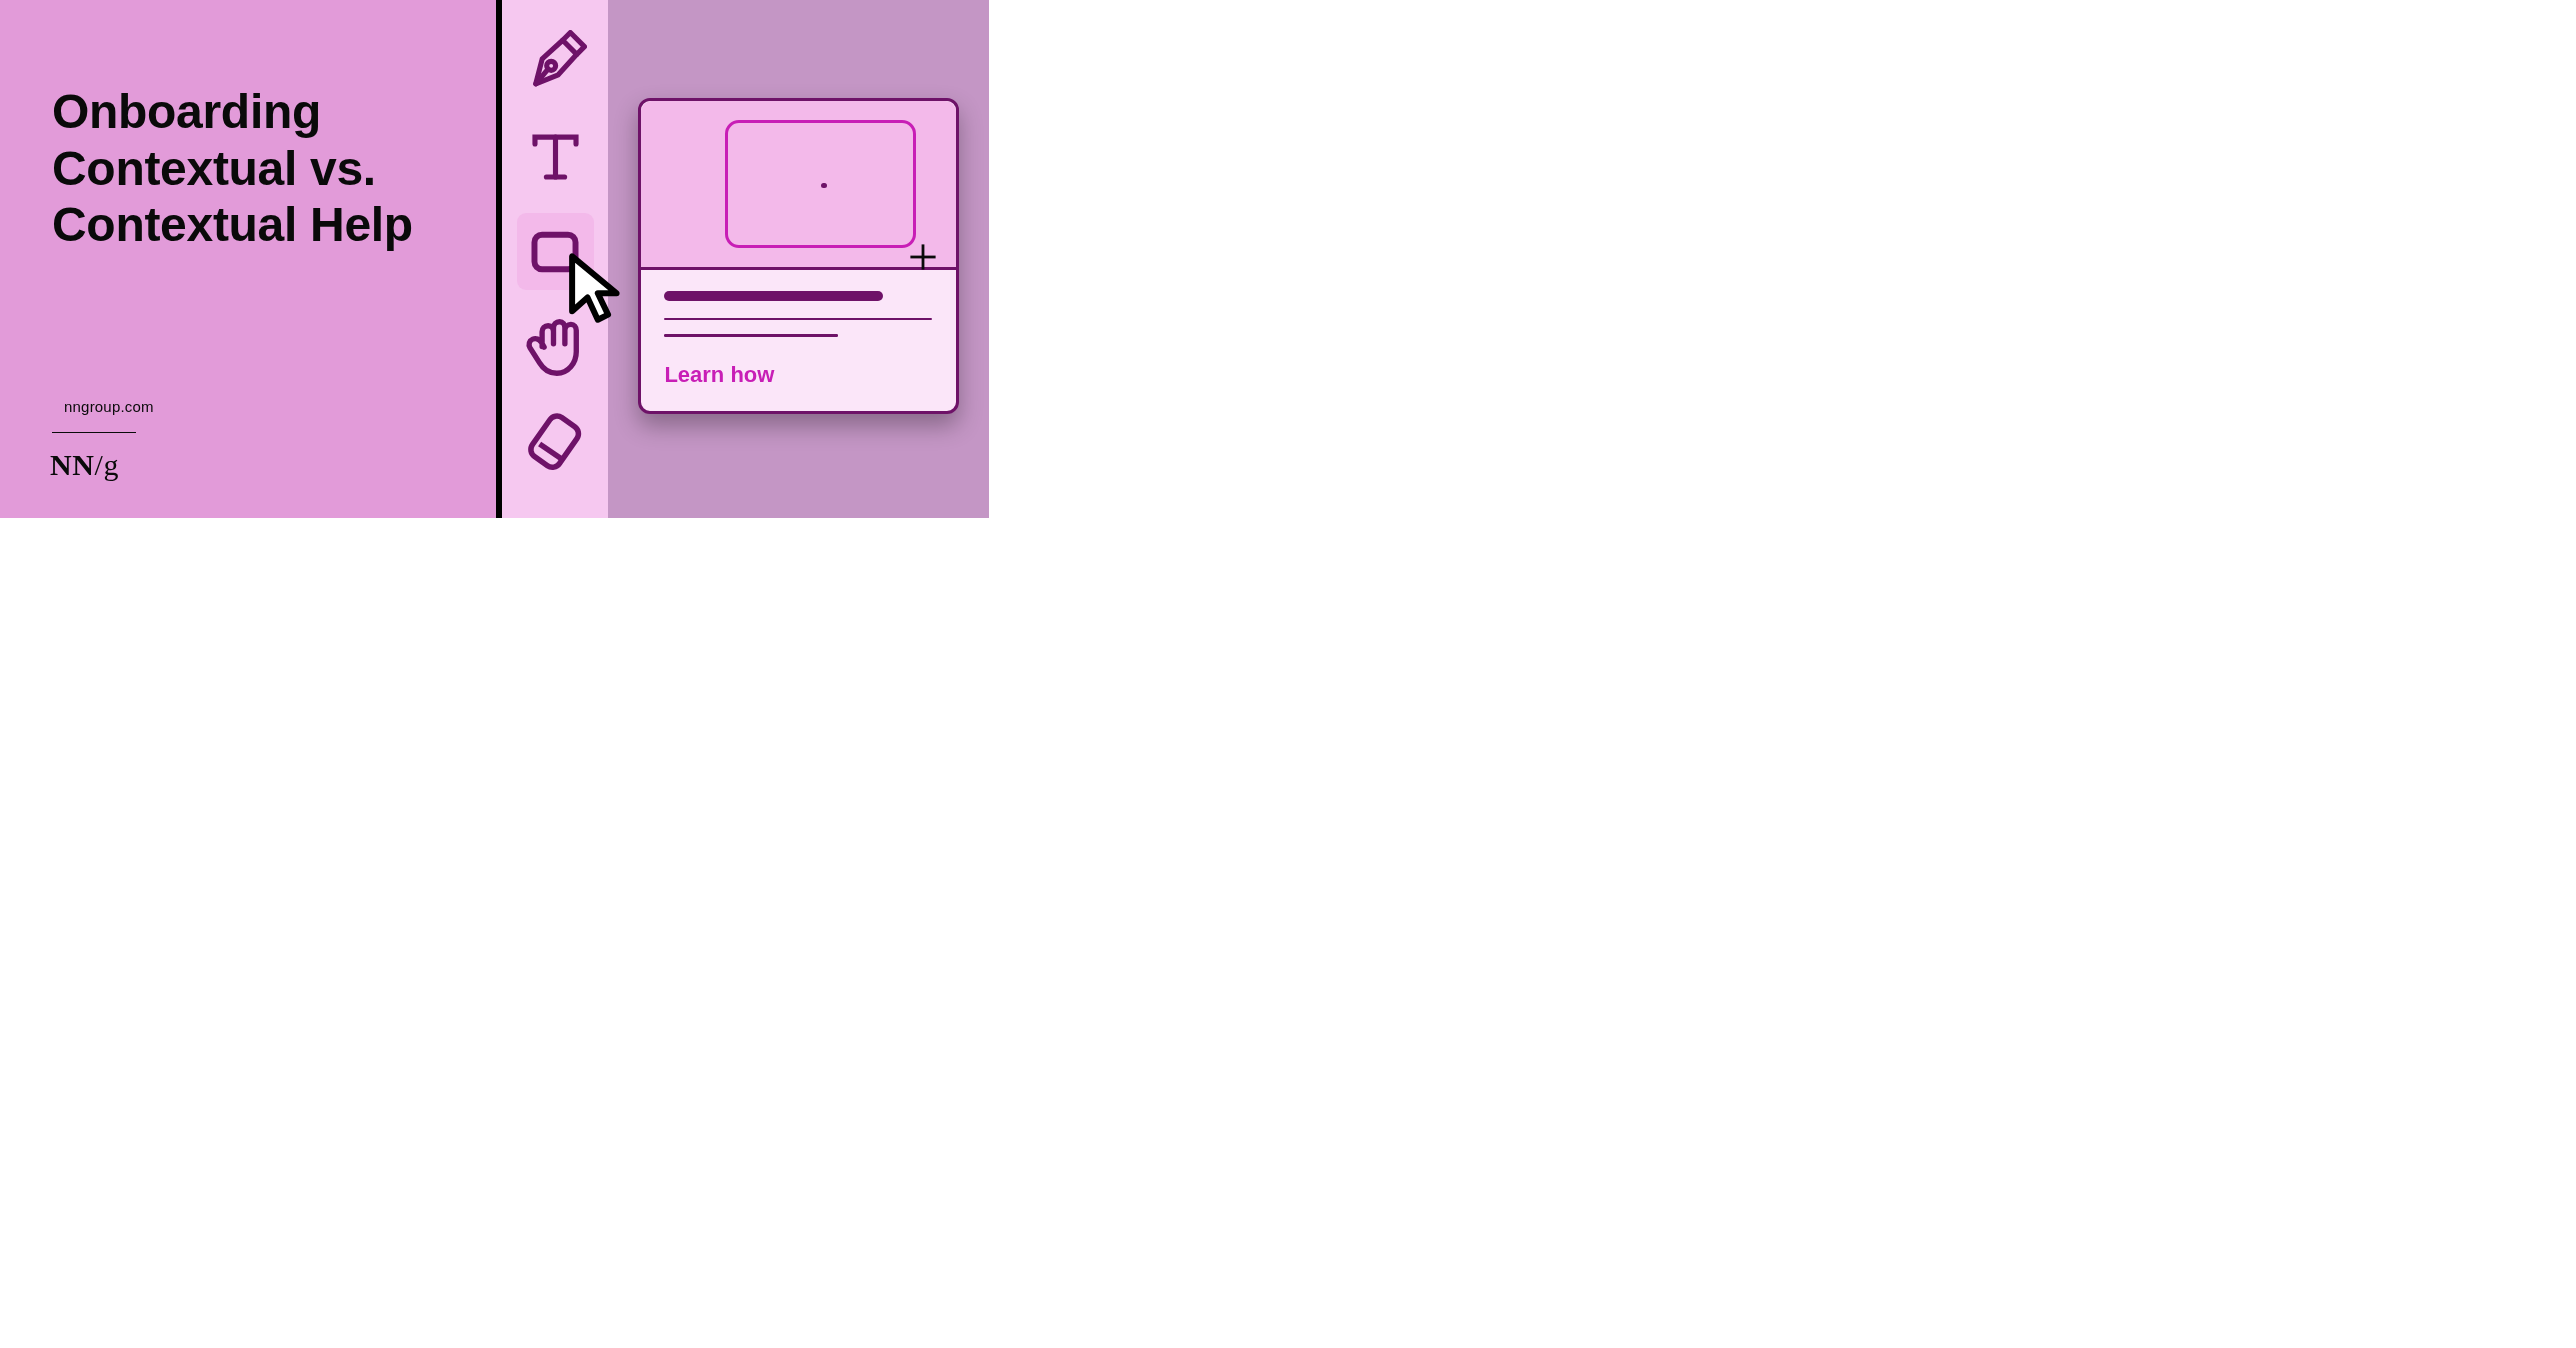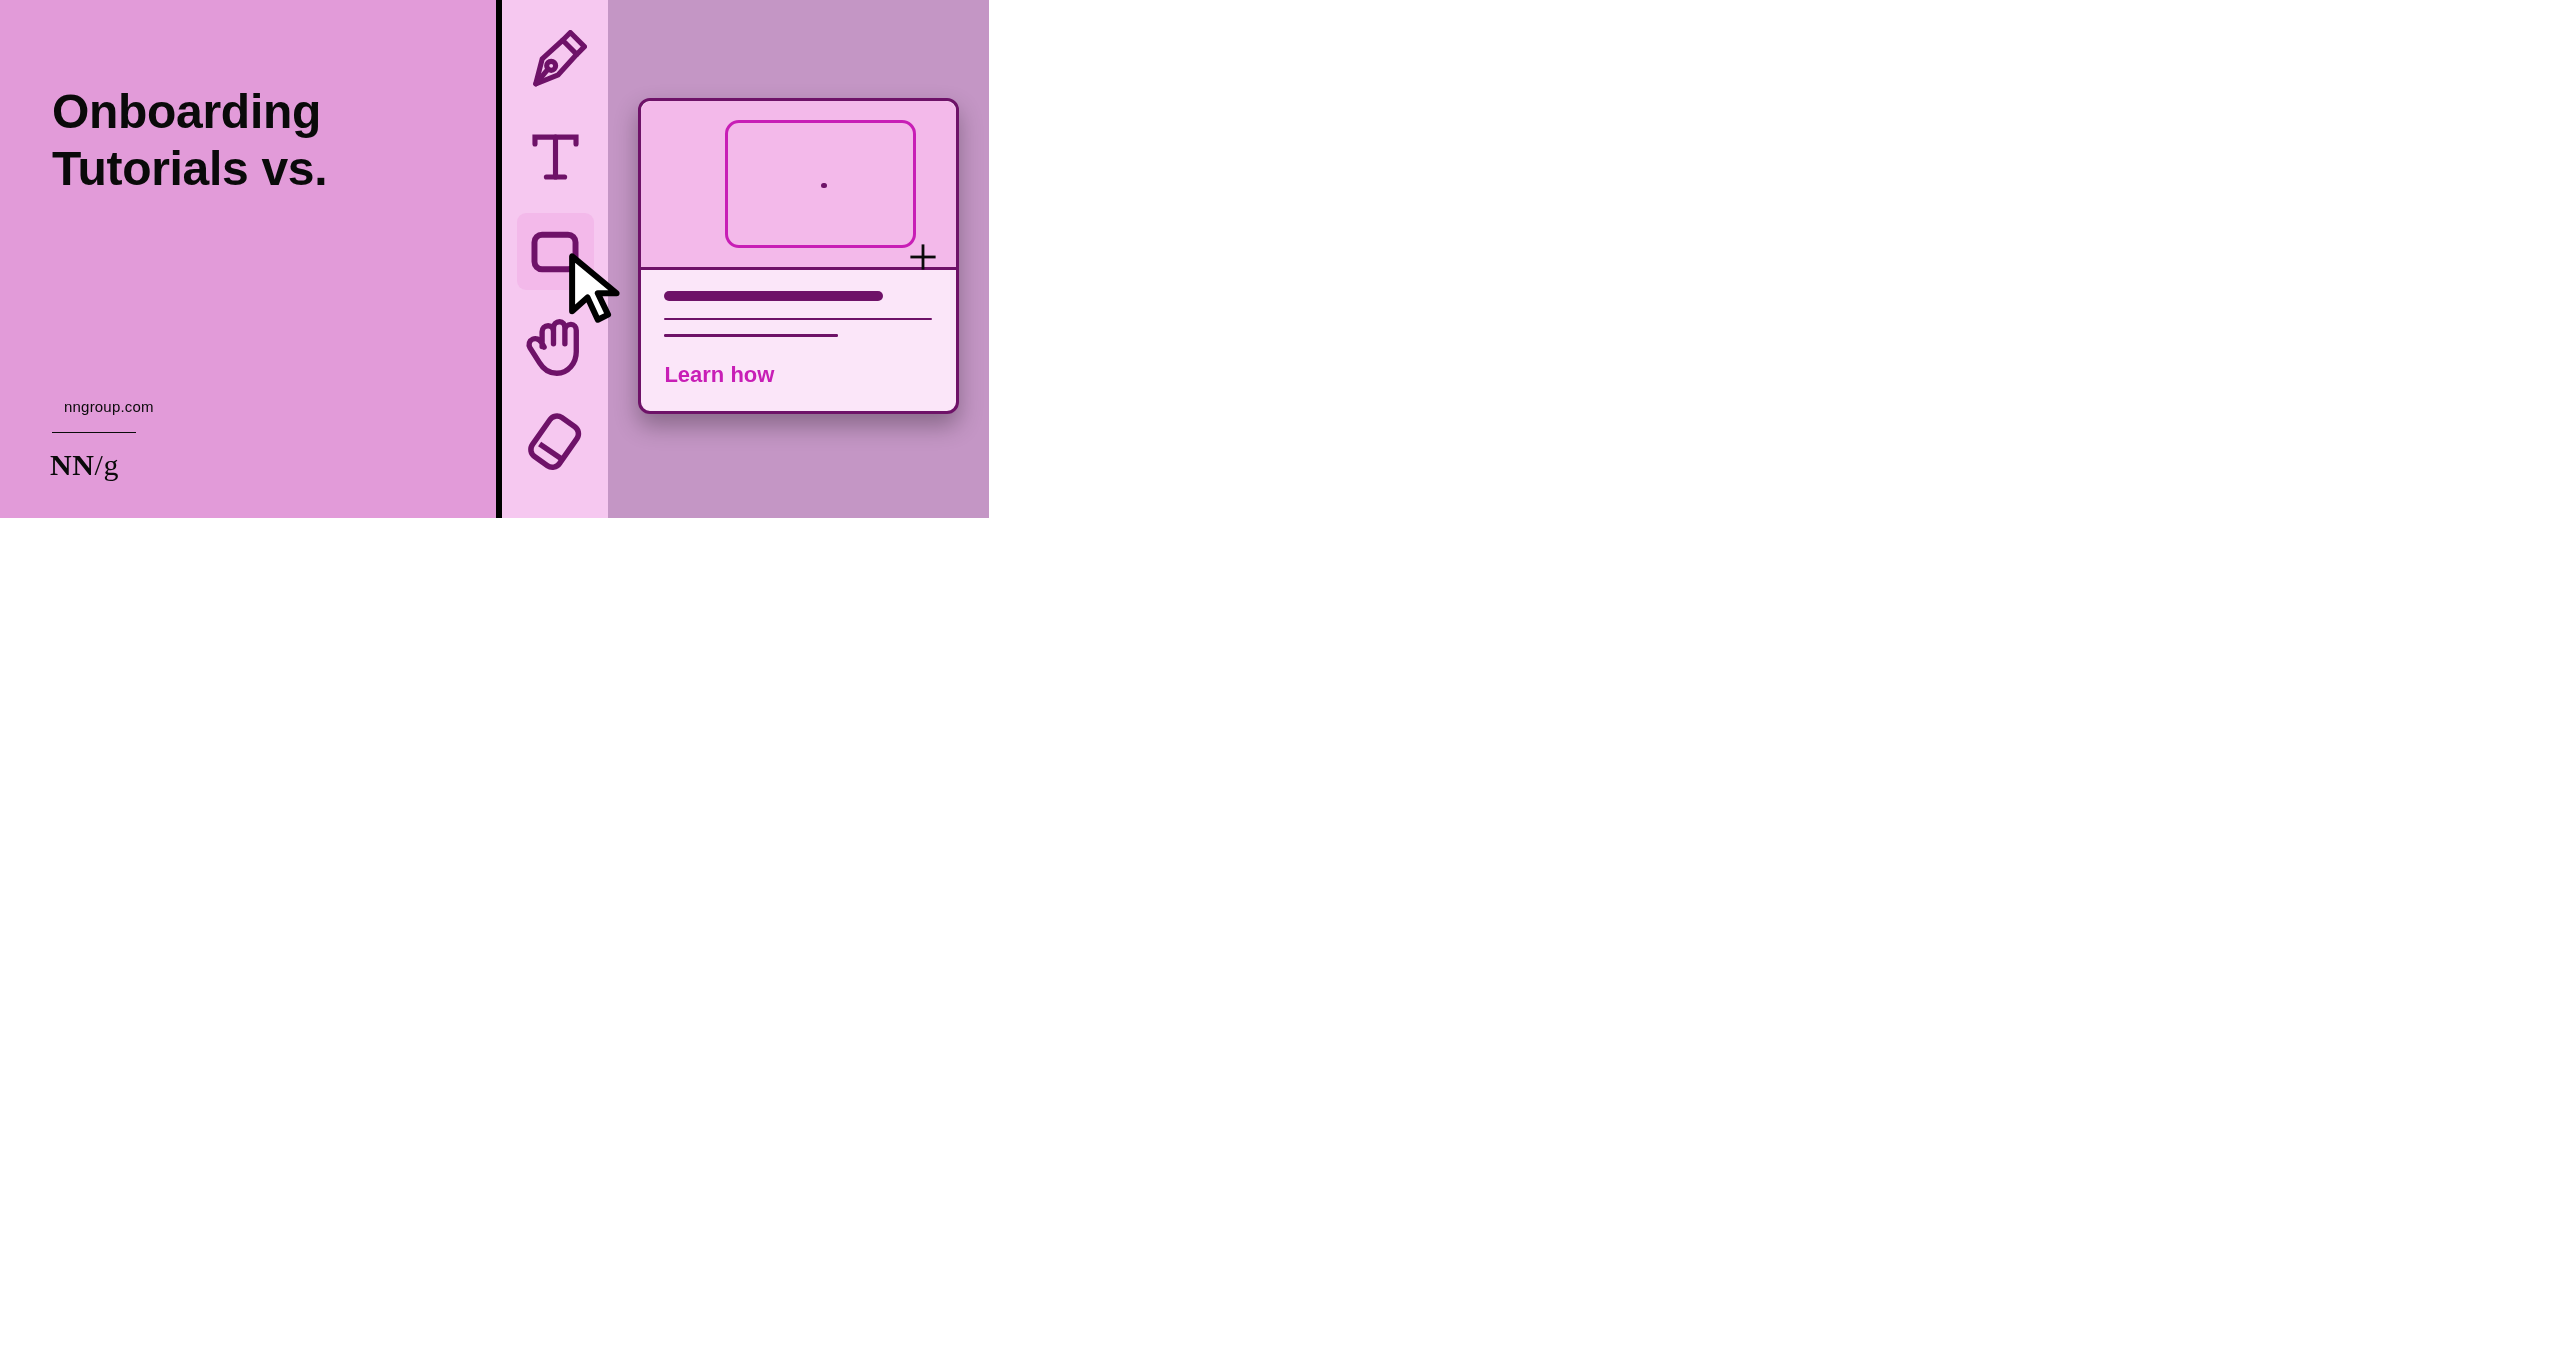--- a/index.html
+++ b/index.html
@@ -170,21 +170,22 @@
   }
 </style>
 </head>
 <body>
 
 <div class="canvas">
 
   <div class="left-panel">
     <h1 class="title">
       <span>Onboarding</span><br>
-      <span>Tutorials vs.</span><br>
+      <span>Contextual vs.</span><br>
+      <span>Contextual Help</span>
     </h1>
     <div class="site">nngroup.com</div>
     <div class="hr"></div>
     <div class="logo">
       <span>NN</span><span class="slash">/</span><span class="g">g</span>
     </div>
   </div>
 
   <div class="divider"></div>
 

